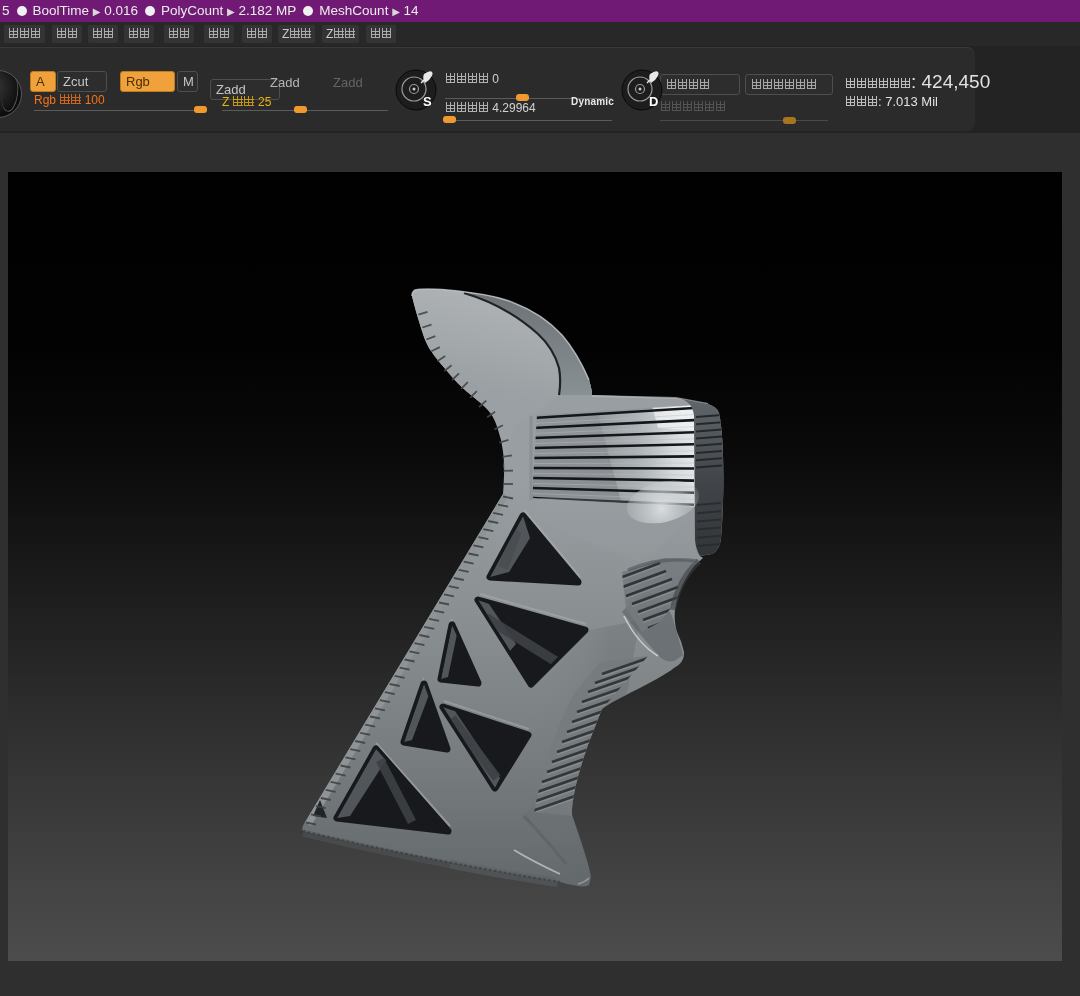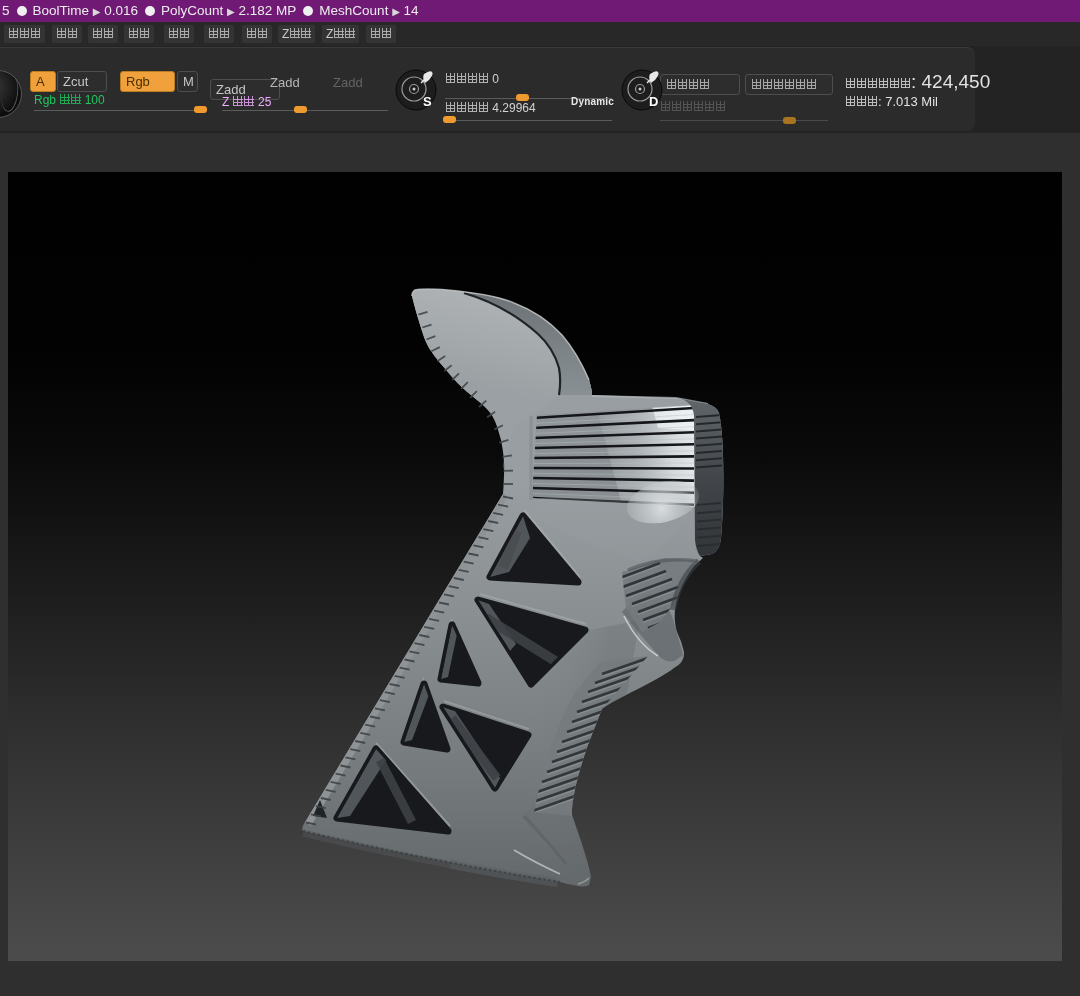--- a/index.html
+++ b/index.html
@@ -47,24 +47,24 @@
 <div class="abs palette"></div>
 <div class="abs" style="left:-26px;top:70px;width:48px;height:48px;border-radius:50%;background:radial-gradient(circle at 35% 35%,#3c3c3c,#0d0d0d 70%);border:1px solid #565656"></div>
 <div class="abs" style="left:2px;top:76px;width:16px;height:36px;border-radius:50%;border:1.5px solid #6a6a6a;border-left:none;border-top:none;transform:rotate(8deg);opacity:.8"></div>
 <div class="btn orange" style="left:30px;top:71px;width:26px;font-size:13px">A</div>
 <div class="btn dark" style="left:57px;top:71px;width:50px;font-size:13px">Zcut</div>
 <div class="btn orange" style="left:120px;top:71px;width:55px;font-size:13px">Rgb</div>
 <div class="btn dark" style="left:177px;top:71px;width:21px;font-size:13px">M</div>
 <div class="btn dark" style="left:210px;top:79px;width:70px;font-size:13px">Zadd</div>
 <div class="lab" style="left:270px;top:75px;color:#b5b5b5;font-size:13px;">Zadd</div>
 <div class="lab" style="left:333px;top:75px;color:#646464;font-size:13px;">Zadd</div>
-<div class="lab" style="left:34px;top:93px;color:#22c55e;font-size:12px;">Rgb <i class="c"></i><i class="c"></i> 100</div>
+<div class="lab" style="left:34px;top:93px;color:#f97316;font-size:12px;">Rgb <i class="c"></i><i class="c"></i> 100</div>
 <div class="track" style="left:34px;top:110px;width:160px;background:#5c5c5c"></div>
 <div class="handle" style="left:194px;top:106px;background:#ef9a2e"></div>
-<div class="lab" style="left:222px;top:95px;color:#f0abfc;font-size:12px;">Z <i class="c"></i><i class="c"></i> 25</div>
+<div class="lab" style="left:222px;top:95px;color:#eab308;font-size:12px;">Z <i class="c"></i><i class="c"></i> 25</div>
 <div class="track" style="left:222px;top:110px;width:166px;background:#5c5c5c"></div>
 <div class="handle" style="left:294px;top:106px;background:#ef9a2e"></div>
 <div class="lab" style="left:445px;top:72px;color:#d2d2d2;font-size:12px;"><i class="c"></i><i class="c"></i><i class="c"></i><i class="c"></i> 0</div>
 <div class="track" style="left:445px;top:98px;width:167px;background:#5c5c5c"></div>
 <div class="handle" style="left:516px;top:94px;background:#ef9a2e"></div>
 <div class="lab" style="left:445px;top:101px;color:#d2d2d2;font-size:12px;text-align:center;"><i class="c"></i><i class="c"></i><i class="c"></i><i class="c"></i> 4.29964</div>
 <div class="track" style="left:445px;top:120px;width:167px;background:#5c5c5c"></div>
 <div class="handle" style="left:443px;top:116px;background:#ef9a2e"></div>
 <div class="lab" style="left:571px;top:96px;color:#e9e9e9;font-size:10px;font-weight:bold;letter-spacing:.2px">Dynamic</div>
 <div class="btn dark" style="left:660px;top:74px;width:80px;font-size:13px"><i class="c"></i><i class="c"></i><i class="c"></i><i class="c"></i></div>

